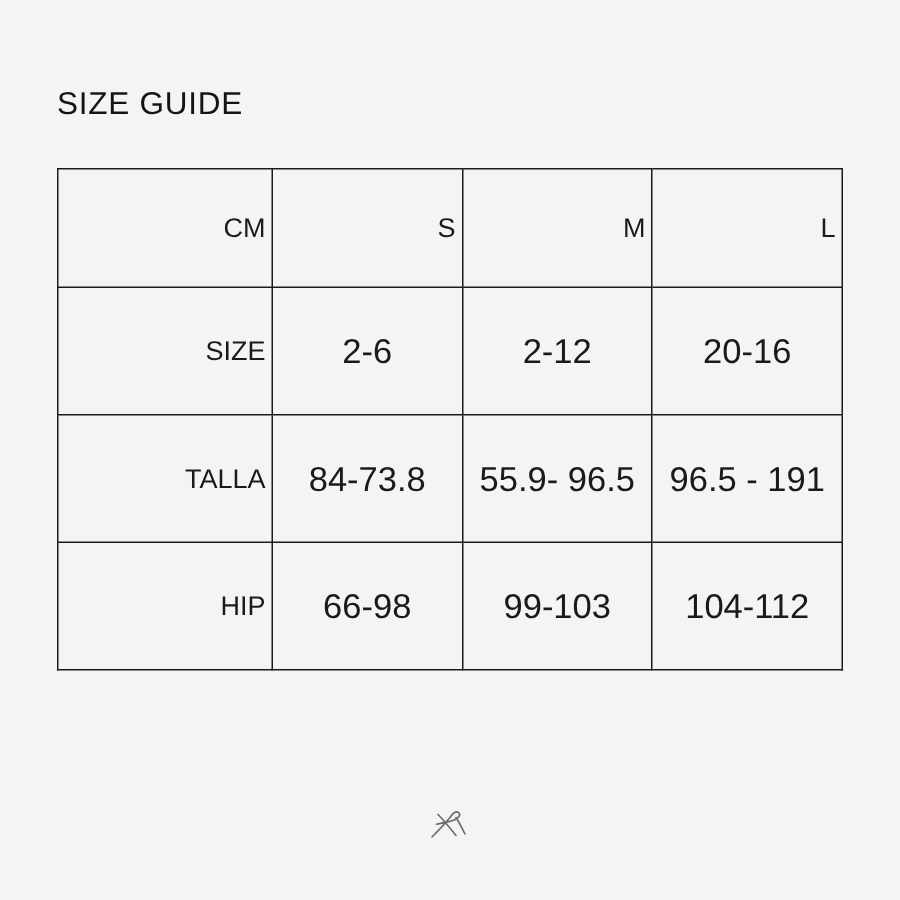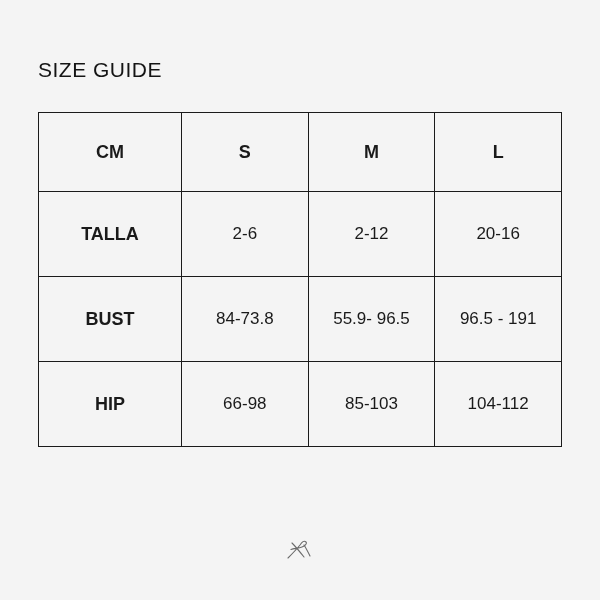--- a/index.html
+++ b/index.html
@@ -39,28 +39,29 @@
   table.size-table {
     border-collapse: collapse;
     width: 524px;
     table-layout: fixed;
   }
   table.size-table td {
     border: 1.5px solid #1a1a1a;
     height: 84px;
     text-align: center;
     vertical-align: middle;
-    font-size: 17px;
+    font-size: 23px;
     color: #1a1a1a;
     padding: 0 4px;
   }
   table.size-table td.rowhead,
   table.size-table td.colhead {
-    font-weight: bold;
+    font-weight: normal;
     font-size: 18px;
+    text-align: right;
   }
   table.size-table td.rowhead {
     width: 134px;
   }
   table.size-table tr.header-row td {
     height: 78px;
   }
   .footer-mark {
     position: absolute;
     left: 0;
@@ -84,35 +85,35 @@
   <div class="table-wrap">
     <table class="size-table">
       <tbody>
         <tr class="header-row">
           <td class="colhead rowhead">CM</td>
           <td class="colhead">S</td>
           <td class="colhead">M</td>
           <td class="colhead">L</td>
         </tr>
         <tr>
-          <td class="rowhead">TALLA</td>
+          <td class="rowhead">SIZE</td>
           <td>2-6</td>
           <td>2-12</td>
           <td>20-16</td>
         </tr>
         <tr>
-          <td class="rowhead">BUST</td>
+          <td class="rowhead">TALLA</td>
           <td>84-73.8</td>
           <td>55.9- 96.5</td>
           <td>96.5 - 191</td>
         </tr>
         <tr>
           <td class="rowhead">HIP</td>
           <td>66-98</td>
-          <td>85-103</td>
+          <td>99-103</td>
           <td>104-112</td>
         </tr>
       </tbody>
     </table>
   </div>
 
   <div class="footer-mark">
     <svg width="40" height="28" viewBox="0 0 40 28" fill="none">
       <path d="M8 22 C12 18, 16 14, 20 9 C22 6, 24 4, 26 6 C27.5 7.5, 25 10, 22 11 C18.5 12.2, 14 12.5, 11 13.5" stroke="#6b6b6b" stroke-width="1.1" fill="none" stroke-linecap="round"></path>
       <path d="M12 7 C16 11, 20 16, 24 21" stroke="#6b6b6b" stroke-width="1.1" fill="none" stroke-linecap="round"></path>

